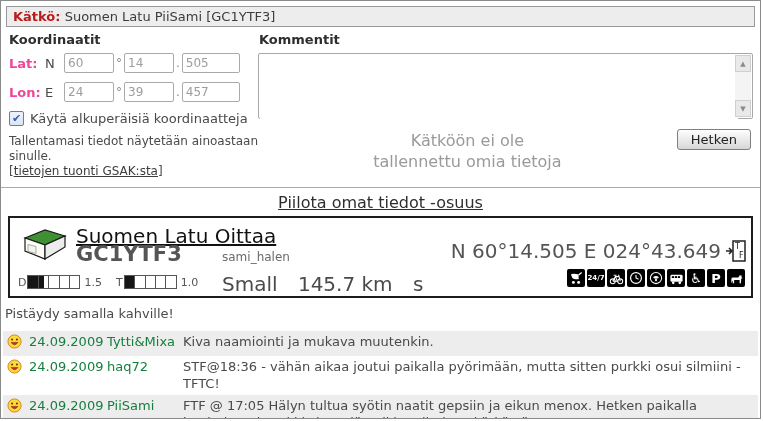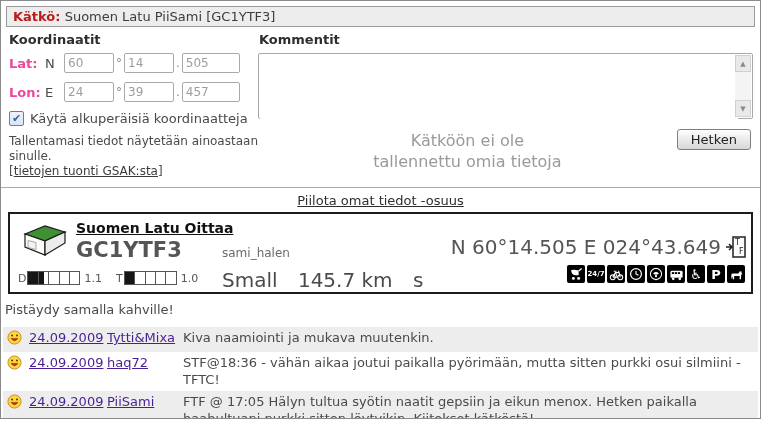--- a/index.html
+++ b/index.html
@@ -38,26 +38,26 @@
   .fake-scrollbar{position:absolute;top:1px;bottom:1px;right:1px;width:16px;background:#f4f4f4;
     display:flex;flex-direction:column;justify-content:space-between;}
   .sb-btn{height:15px;background:#e9e9e9;border:1px solid #cfcfcf;color:#8a8a8a;font-size:7px;
     display:flex;align-items:center;justify-content:center;}
   .form-bottom{display:flex;align-items:flex-start;margin-top:10px;}
   .status-text{flex:1;text-align:center;color:#9a9a9a;font-size:16px;line-height:1.3;margin-top:2px;}
   .save-button{border:1px solid #7f7f7f;border-radius:3px;background:linear-gradient(#fefefe,#d7d7d7);
     font:13px "DejaVu Sans",sans-serif;color:#222;padding:2px 13px;margin-right:2px;}
   
   .divider{border-top:1px solid #aaa;margin:8px 0 0 0;}
-  .hide-link-row{text-align:center;margin:5px 0 4px 0;font-size:13px;}
+  .hide-link-row{text-align:center;margin:5px 0 4px 0;font-size:16px;}
   .hide-link-row a{color:#2e2e2e;}
   
   .info-panel{position:relative;margin:0 7px;border:2px solid #1c1c1c;height:78px;background:#fff;}
   .cache-box-icon{position:absolute;left:12px;top:7px;}
-  .cache-title{position:absolute;left:66px;top:6px;font-size:14px;font-weight:bold;}
+  .cache-title{position:absolute;left:66px;top:6px;font-size:20px;font-weight:normal;}
   .cache-title a{color:#111;}
   .cache-code{position:absolute;left:66px;top:24px;font-size:21px;font-weight:bold;color:#555;}
   .cache-owner{position:absolute;left:212px;top:32px;font-size:12px;color:#6a6a6a;}
   .cache-coords{position:absolute;right:30px;top:21px;font-size:20px;color:#555;white-space:nowrap;}
   .coord-transfer{position:absolute;right:4px;top:20px;}
   .dt-block{position:absolute;left:8px;top:57px;display:flex;align-items:center;font-size:11px;color:#555;}
   .dt-label{margin-right:1px;}
   .rating-bar{width:51px;height:12px;border:1px solid #555;display:flex;margin-right:4px;background:#fff;}
   .rating-bar .seg{flex:1;border-right:1px solid #555;position:relative;overflow:hidden;}
   .rating-bar .seg:last-child{border-right:none;}
@@ -70,21 +70,21 @@
     display:flex;align-items:center;justify-content:center;color:#fff;overflow:hidden;flex:none;}
   .attr-icon svg{display:block;}
   .attr-text{font-weight:bold;color:#fff;font-family:"DejaVu Sans",sans-serif;}
   
   .cache-description{margin:8px 8px 10px 4px;color:#4a4a4a;}
   .logs{margin:0 2px 0 2px;}
   .log-row{display:grid;grid-template-columns:22px 78px 76px 1fr;padding:2px 4px 2px 4px;
     align-items:start;line-height:1.35;}
   .log-row:nth-child(odd){background:#ededed;}
   .log-icon{margin-top:1px;}
-  .log-date,.log-user{white-space:nowrap;color:#4c1d95;text-decoration:underline;}
+  .log-date,.log-user{white-space:nowrap;color:#15803d;}
   .log-text{color:#4a4a4a;}
 </style>
 </head>
 <body>
 
 <div class="page">
 
   <div class="header-bar">
     <b>Kätkö:</b>
     <span>Suomen Latu PiiSami [GC1YTF3]</span>
@@ -178,21 +178,21 @@
           <span class="seg">
             <span class="seg-fill" style="width: 100%;"></span>
           </span>
           <span class="seg">
             <span class="seg-fill" style="width: 50%;"></span>
           </span>
           <span class="seg"></span>
           <span class="seg"></span>
           <span class="seg"></span>
         </span>
-      <span class="rating-value">1.1</span>
+      <span class="rating-value">1.5</span>
       <span class="dt-label">T</span>
       <span class="rating-bar" id="terrain-bar">
           <span class="seg">
             <span class="seg-fill" style="width: 100%;"></span>
           </span>
           <span class="seg"></span>
           <span class="seg"></span>
           <span class="seg"></span>
           <span class="seg"></span>
         </span>

